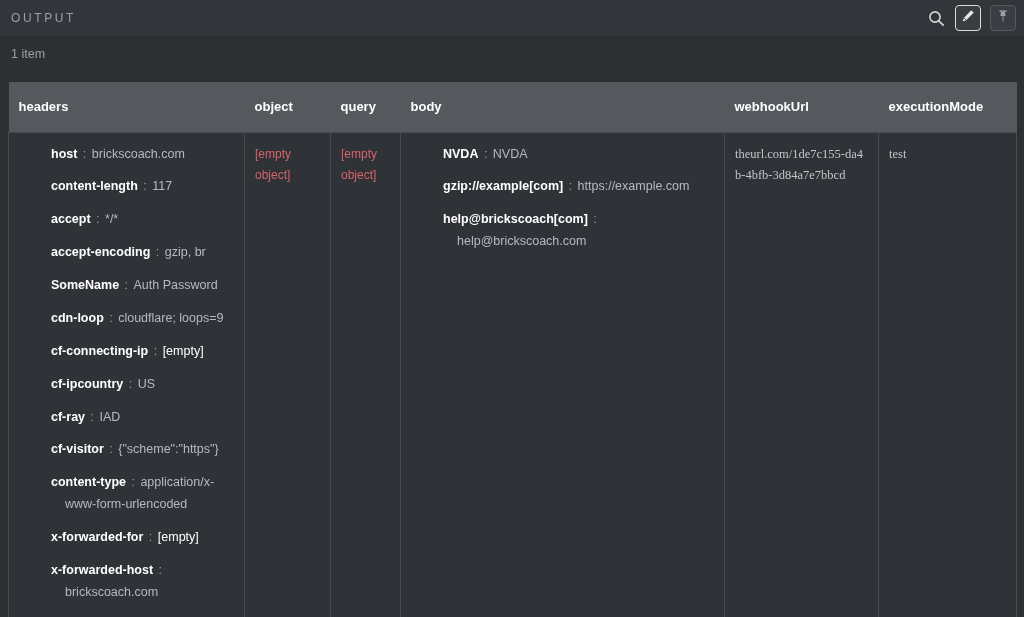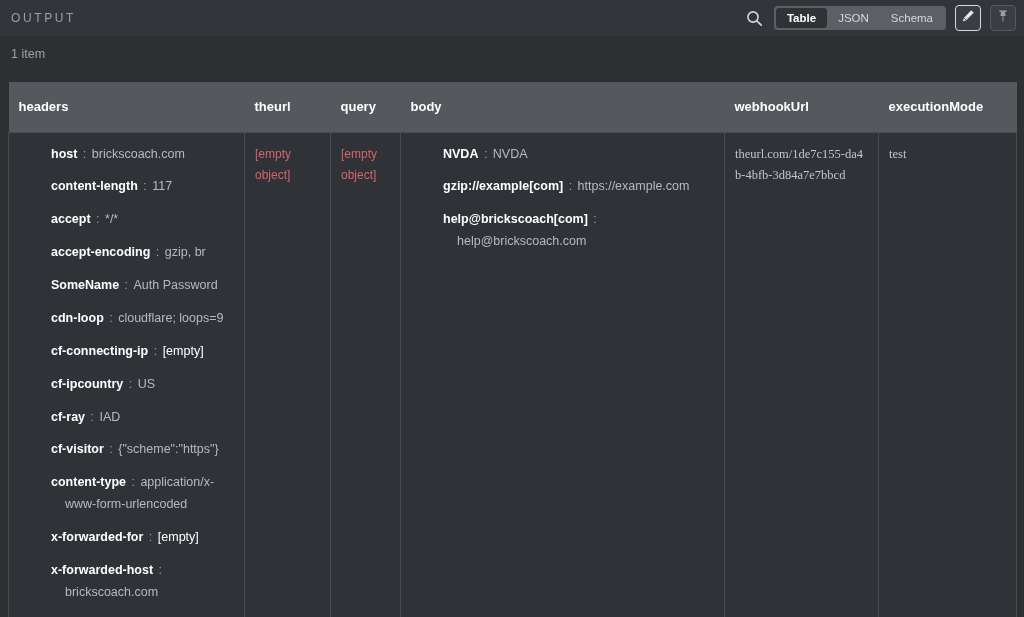--- a/index.html
+++ b/index.html
@@ -183,25 +183,20 @@
 
   <div id="topbar-controls">
 
     <div id="search-icon">
       <svg width="17" height="17" viewBox="0 0 17 17">
         <circle cx="7" cy="7" r="5.1" fill="none" stroke="#d3d6d9" stroke-width="1.6"></circle>
         <line x1="10.8" y1="10.8" x2="15.2" y2="15.2" stroke="#d3d6d9" stroke-width="1.7" stroke-linecap="round"></line>
       </svg>
     </div>
 
-    <div id="view-toggle">
-      <div class="toggle-btn active">Table</div>
-      <div class="toggle-btn">JSON</div>
-      <div class="toggle-btn">Schema</div>
-    </div>
 
     <div class="icon-btn" id="edit-button">
       <span>
         <svg width="14" height="14" viewBox="0 0 14 14">
           <path d="M10.2 1.6 L12.4 3.8 L5.1 11.1 L2.2 12 L3.1 9.1 Z" fill="#e6e8ea" stroke="#e6e8ea" stroke-width="0.6" stroke-linejoin="round"></path>
           <line x1="3.1" y1="9.1" x2="5.1" y2="11.1" stroke="#3a3e42" stroke-width="0.9"></line>
         </svg>
       </span>
     </div>
 
@@ -226,21 +221,21 @@
       <col style="width:236px">
       <col style="width:86px">
       <col style="width:70px">
       <col style="width:324px">
       <col style="width:154px">
       <col style="width:138px">
     </colgroup>
     <thead>
       <tr>
         <th>headers</th>
-        <th>theurl</th>
+        <th>object</th>
         <th>query</th>
         <th>body</th>
         <th>webhookUrl</th>
         <th>executionMode</th>
       </tr>
     </thead>
     <tbody id="table-body">
         <tr>
           <td>
             <div class="kvlist">

